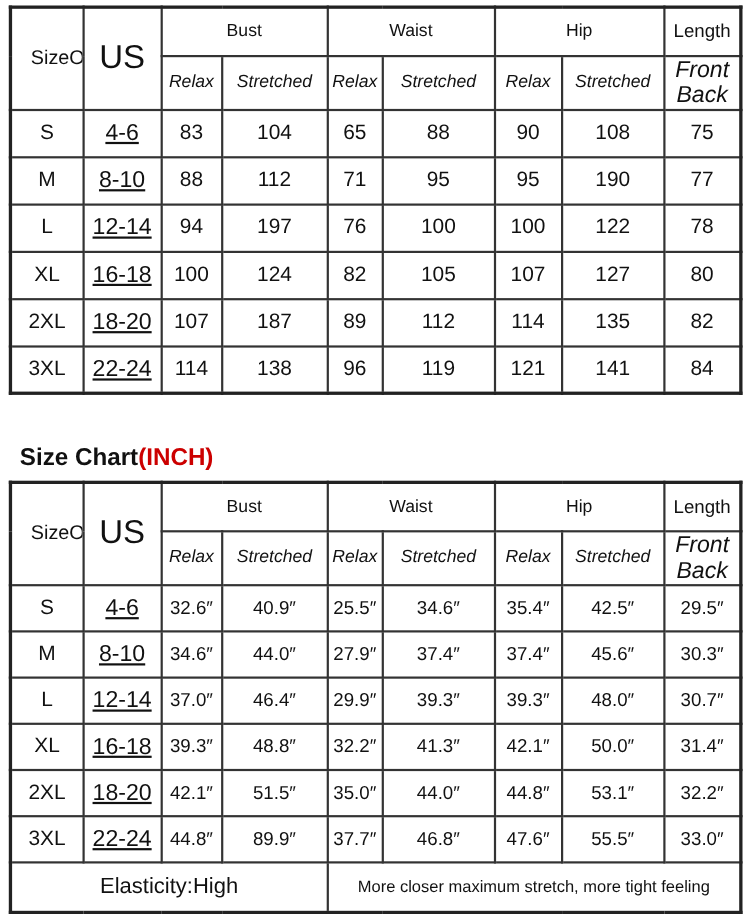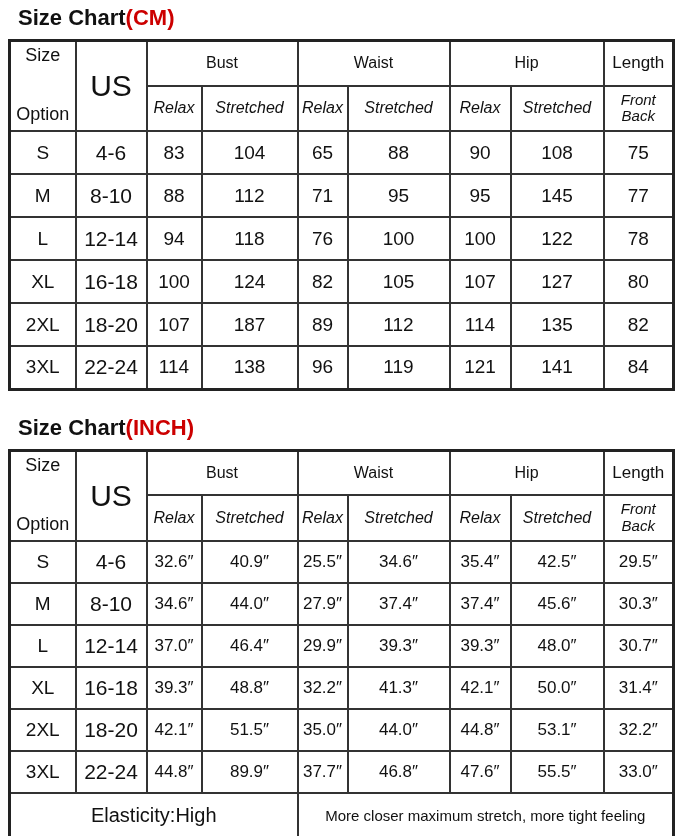--- a/index.html
+++ b/index.html
@@ -12,21 +12,21 @@
   }
   .page { width: 679px; padding-top: 5px; }
 
   .chart-title {
     font-size: 22px;
     font-weight: bold;
     margin: 0 0 8px 18px;
     color: #111111;
   }
   .chart-title .unit { color: #cc0000; }
-  .second-title { margin-top: 24px; }
+  .second-title { margin-top: 44px; }
 
   table.size-table {
     border-collapse: collapse;
     table-layout: fixed;
     width: 664px;
     margin-left: 8px;
     border: 3px solid #222222;
   }
   table.size-table th,
   table.size-table td {
@@ -42,46 +42,45 @@
 
   tr.header-row-1 { height: 44px; }
   tr.header-row-2 { height: 44px; font-style: italic; }
   table.cm tbody tr { height: 43px; }
   table.inch tbody tr { height: 42px; }
   tfoot tr { height: 46px; }
 
   th.c-sizeopt { font-size: 18px; font-weight: bold; }
   .so-wrap {
     display: flex;
-    flex-direction: column;
+    flex-direction: row;
     justify-content: space-between;
     height: 80px;
-    padding: 3px 0 5px 0;
+    padding: 3px 0 5px 17px;
     align-items: center;
   }
   th.c-us { font-size: 30px; font-weight: normal; }
   th.c-group { font-size: 16px; font-weight: bold; }
   th.c-length { font-size: 17px; font-weight: bold; }
   th.c-sub { font-size: 16px; }
-  th.c-frontback { font-size: 15px; line-height: 1.12; }
+  th.c-frontback { font-size: 21px; line-height: 1.12; }
 
   th.size-cell { background: #e7e7e7; font-size: 19px; }
-  td.us-val { font-size: 21px; }
+  td.us-val { font-size: 21px; text-decoration: underline; }
   td.val { font-size: 19px; }
   table.inch td.val { font-size: 17px; }
 
   td.foot-left { font-size: 20px; }
   td.foot-right { font-size: 15px; }
 </style>
 </head>
 <body>
 
 <div class="page">
 
-  <div class="chart-title"><span>Size Chart</span><span class="unit">(CM)</span></div>
 
   <table class="size-table cm">
     <colgroup>
       <col style="width:66px">
         <col style="width:71px">
         <col style="width:55px">
         <col style="width:96px">
       <col style="width:50px">
         <col style="width:102px">
         <col style="width:61px">
@@ -128,28 +127,28 @@
         <td class="val">75</td>
       </tr>
       <tr>
         <th class="size-cell">M</th>
         <td class="us-val">8-10</td>
         <td class="val">88</td>
         <td class="val">112</td>
         <td class="val">71</td>
         <td class="val">95</td>
         <td class="val">95</td>
-        <td class="val">145</td>
+        <td class="val">190</td>
         <td class="val">77</td>
       </tr>
       <tr>
         <th class="size-cell">L</th>
         <td class="us-val">12-14</td>
         <td class="val">94</td>
-        <td class="val">118</td>
+        <td class="val">197</td>
         <td class="val">76</td>
         <td class="val">100</td>
         <td class="val">100</td>
         <td class="val">122</td>
         <td class="val">78</td>
       </tr>
       <tr>
         <th class="size-cell">XL</th>
         <td class="us-val">16-18</td>
         <td class="val">100</td>

